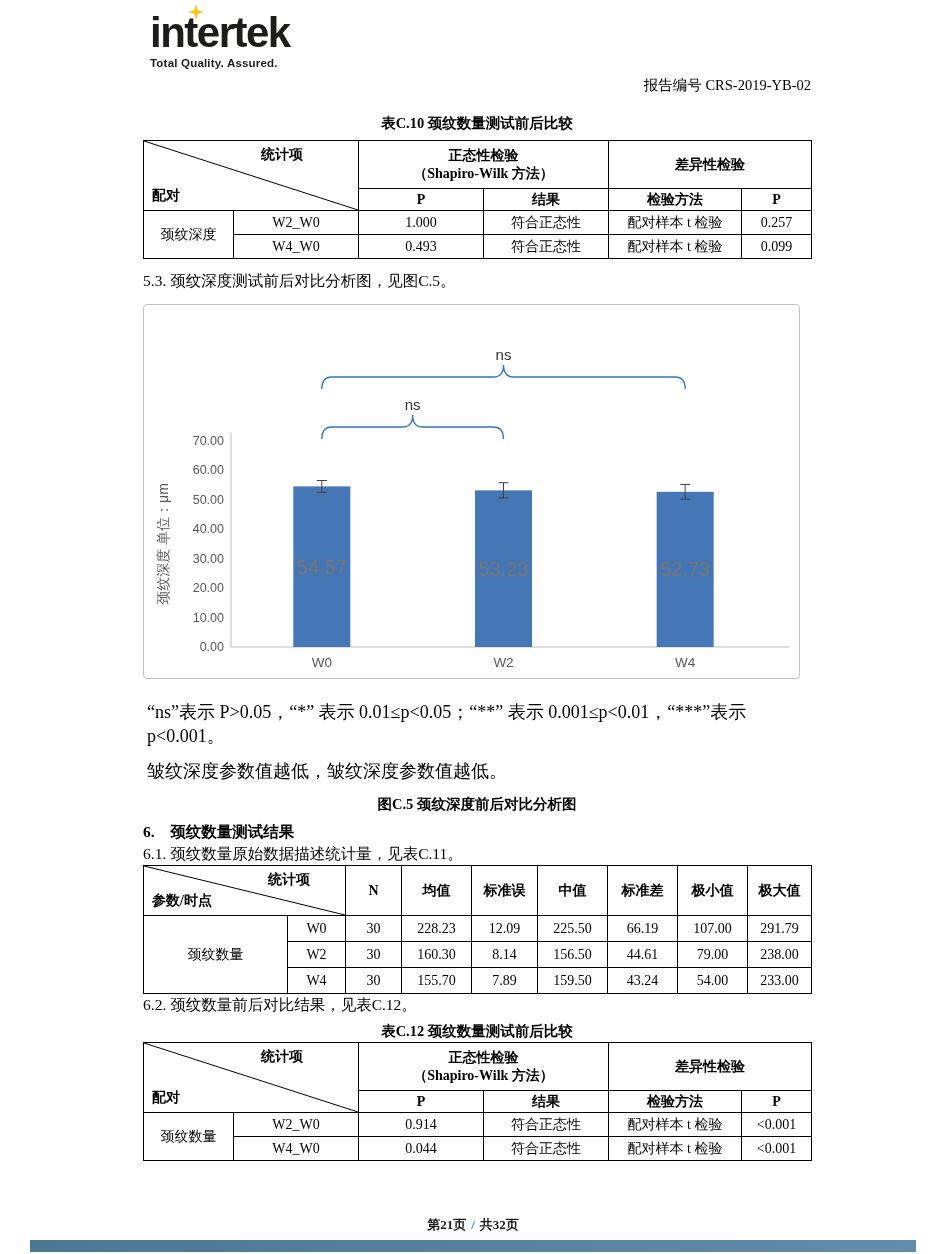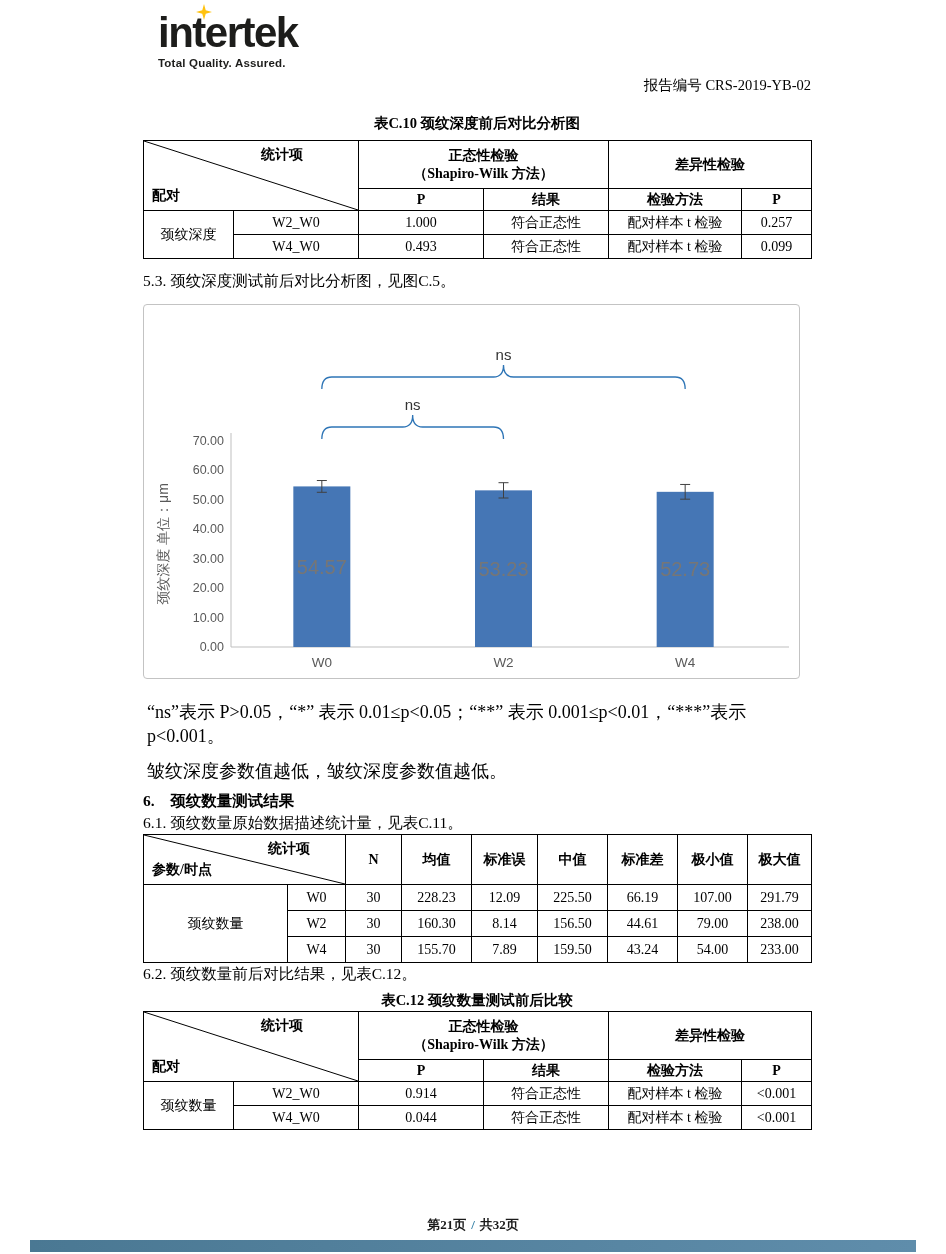--- a/index.html
+++ b/index.html
@@ -1,20 +1,20 @@
 <!DOCTYPE html>
 <html><head>
 <meta charset="utf-8">
 <style>
   html,body{margin:0;padding:0;background:#fff;}
   .page{position:relative;width:946px;height:1254px;background:#fff;overflow:hidden;
         font-family:"Liberation Serif","DejaVu Serif",serif;color:#000;}
 
   
-  header{position:relative;height:100px;margin-left:8px;}
+  header{position:relative;height:100px;}
   .logo{position:absolute;left:150px;top:12px;}
   .logo-word-wrap{position:relative;display:inline-block;}
   .logo-word{font-family:"Liberation Sans","DejaVu Sans",sans-serif;font-weight:bold;
              font-size:42px;letter-spacing:-1.5px;color:#1d1d1b;line-height:1;}
   .spark{position:absolute;left:38px;top:-8px;width:16px;height:16px;}
   .logo-tagline{font-family:"Liberation Sans","DejaVu Sans",sans-serif;font-weight:bold;
                 font-size:11.5px;color:#1d1d1b;margin-top:3px;letter-spacing:.2px;}
   .report-no{position:absolute;right:135px;top:76px;font-size:14.5px;}
 
   .content{margin-left:143px;width:668px;}
@@ -80,21 +80,21 @@
           <path d="M12 0 L14.6 9.4 L24 12 L14.6 14.6 L12 24 L9.4 14.6 L0 12 L9.4 9.4 Z" fill="#ffc20e"></path>
         </svg>
       </div>
       <div class="logo-tagline">Total Quality. Assured.</div>
     </div>
     <div class="report-no">报告编号 CRS-2019-YB-02</div>
   </header>
 
   <main class="content">
 
-    <div class="tbl-title">表C.10 颈纹深度前后对比分析图</div>
+    <div class="tbl-title">表C.10 颈纹数量测试前后比较</div>
 
     <table class="data-table t-pair">
       <colgroup>
           <col class="col1">
           <col class="col2">
           <col class="col3">
           <col class="col4">
           <col class="col5">
           <col class="col6">
         </colgroup>
@@ -173,20 +173,21 @@
           <path d="M 177.83333333333331 134 Q 177.83333333333331 122 187.83333333333331 122 L 258.66666666666663 122 Q 268.66666666666663 122 268.66666666666663 110 Q 268.66666666666663 122 278.66666666666663 122 L 349.5 122 Q 359.5 122 359.5 134" stroke="#2e75b6" stroke-width="1.3" fill="none"></path>
           <text x="268.66666666666663" y="105" text-anchor="middle" class="ns-label">ns</text>
           <path d="M 177.83333333333331 84 Q 177.83333333333331 72 187.83333333333331 72 L 349.5 72 Q 359.5 72 359.5 60 Q 359.5 72 369.5 72 L 531.1666666666666 72 Q 541.1666666666666 72 541.1666666666666 84" stroke="#2e75b6" stroke-width="1.3" fill="none"></path>
           <text x="359.5" y="55" text-anchor="middle" class="ns-label">ns</text>
         </svg>
     </div>
 
     <p class="note first">“ns”表示 P&gt;0.05，“*” 表示 0.01≤p&lt;0.05；“**” 表示 0.001≤p&lt;0.01，“***”表示 p&lt;0.001。</p>
     <p class="note">皱纹深度参数值越低，皱纹深度参数值越低。</p>
 
+    <div class="fig-caption">图C.5 颈纹深度前后对比分析图</div>
 
     <div class="sec-heading">6.　颈纹数量测试结果</div>
     <p class="body-text mt7">6.1. 颈纹数量原始数据描述统计量，见表C.11。</p>
 
 
     <table class="data-table t-desc">
       <colgroup>
           <col class="col1">
           <col class="col2">
           <col class="col3">

